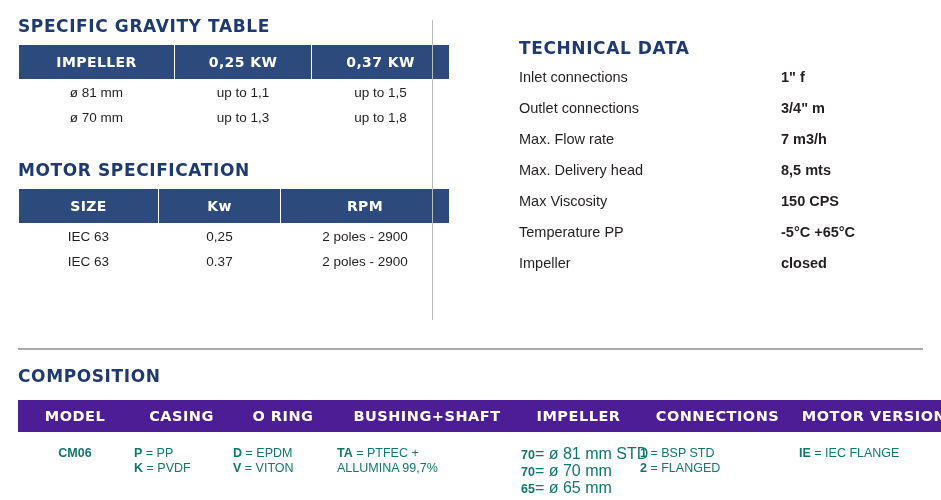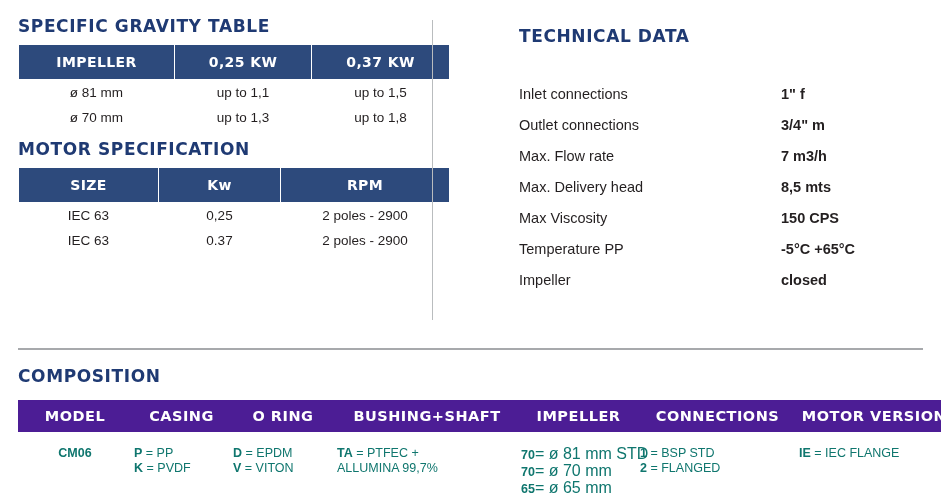--- a/index.html
+++ b/index.html
@@ -56,21 +56,21 @@
   .tbl td {
     font-size: 13.5px;
     color: #231f20;
     text-align: center;
     padding: 5px 4px;
     border: none;
   }
   .tbl tr.first-body td {
   }
   .sg-title { margin-bottom: 8px; }
-  .ms-title { margin-top: 9px; margin-bottom: 8px; }
+  .ms-title { margin-top: 30px; margin-bottom: 8px; }
 
   
   .vdivider {
     position: absolute;
     left: 432px;
     top: 20px;
     width: 1px;
     height: 300px;
     background: #b9bcbe;
   }
@@ -80,34 +80,33 @@
     top: 348px;
     width: 905px;
     height: 2px;
     background: #a7a9ac;
   }
 
   
   .right-col {
     position: absolute;
     left: 519px;
-    top: 26px;
+    top: 38px;
     width: 400px;
   }
   .td-title { margin-bottom: 11px; }
   .spec-row {
     display: flex;
     align-items: baseline;
     height: 31px;
   }
   .spec-label {
     width: 262px;
     font-size: 14.5px;
     color: #231f20;
-    margin-top: 29px;
   }
   .spec-value {
     font-size: 14.5px;
     font-weight: bold;
     color: #231f20;
   }
 
   
   .comp-wrap {
     position: absolute;

